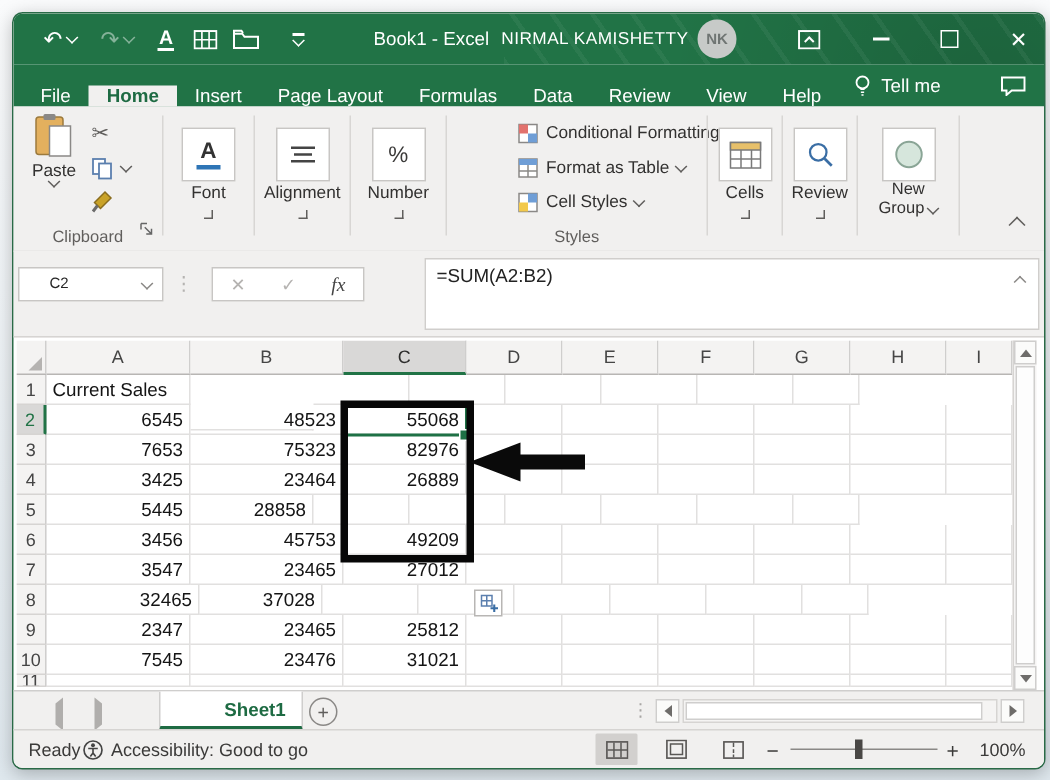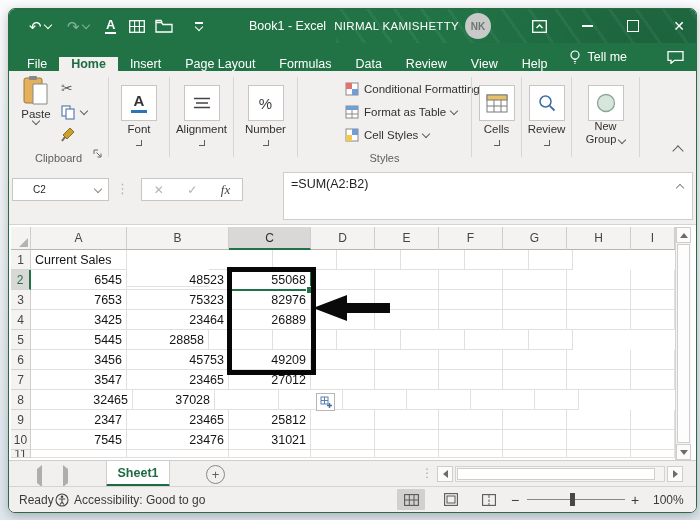--- a/index.html
+++ b/index.html
@@ -89,21 +89,21 @@
   .vsbtn{position:absolute;left:0;right:0;height:16px;background:#fbfbfa;border:1px solid #cfcecd;box-sizing:border-box;display:flex;align-items:center;justify-content:center;}
   .tri-up{width:0;height:0;border-left:4px solid transparent;border-right:4px solid transparent;border-bottom:5px solid #6e6c6a;}
   .tri-down{width:0;height:0;border-left:4px solid transparent;border-right:4px solid transparent;border-top:5px solid #6e6c6a;}
   .tri-left{width:0;height:0;border-top:4px solid transparent;border-bottom:4px solid transparent;border-right:5px solid #6e6c6a;}
   .tri-right{width:0;height:0;border-top:4px solid transparent;border-bottom:4px solid transparent;border-left:5px solid #6e6c6a;}
   .vsthumb{position:absolute;left:1px;right:1px;top:17px;bottom:17px;background:#fdfdfd;border:1px solid #cfcecd;box-sizing:border-box;}
 
   
   .sheetbar{position:absolute;left:0;right:0;top:451px;height:26px;background:#f1f0ef;border-top:1px solid #cfcecd;font-size:12.5px;}
   .snav{position:absolute;top:8px;color:#9a9896;}
-  .sheettab{position:absolute;left:97px;top:0;width:62px;height:23px;background:#fff;border-left:1px solid #cfcecd;border-right:1px solid #cfcecd;border-bottom:3px solid #1e6b43;display:flex;align-items:center;justify-content:center;color:#1e6b43;font-weight:bold;box-sizing:content-box;}
+  .sheettab{position:absolute;left:97px;top:0;width:62px;height:23px;background:#fff;border-left:1px solid #cfcecd;border-right:1px solid #cfcecd;border-bottom:3px solid #1e6b43;display:flex;align-items:center;justify-content:center;color:#1e6b43;font-weight:bold;box-sizing:content-box;padding-left:32px;}
   .addsheet{position:absolute;left:197px;top:4px;width:17px;height:17px;border:1px solid #8a8886;border-radius:50%;color:#605e5c;display:flex;align-items:center;justify-content:center;font-size:13px;line-height:1;}
   .hdots{position:absolute;left:412px;top:5px;color:#a8a6a4;font-size:12px;}
   .hsbtn{position:absolute;top:5px;width:16px;height:16px;background:#fbfbfa;border:1px solid #cfcecd;box-sizing:border-box;display:flex;align-items:center;justify-content:center;}
   .hstrack{position:absolute;left:446px;top:5px;width:210px;height:16px;background:#f5f4f3;border:1px solid #d6d4d2;box-sizing:border-box;}
   .hsthumb{position:absolute;left:1px;top:1px;bottom:1px;width:198px;background:#fff;border:1px solid #cfcecd;box-sizing:border-box;}
 
   
   .statusbar{position:absolute;left:0;right:0;top:477px;height:25px;background:#f1f0ef;border-top:1px solid #d6d4d2;font-size:12px;color:#3b3a39;text-align:right;}
   .sbitem{position:absolute;top:0;height:25px;display:flex;align-items:center;gap:5px;}
   .viewbtn{position:absolute;top:2px;width:28px;height:21px;display:flex;align-items:center;justify-content:center;border-radius:1px;}

